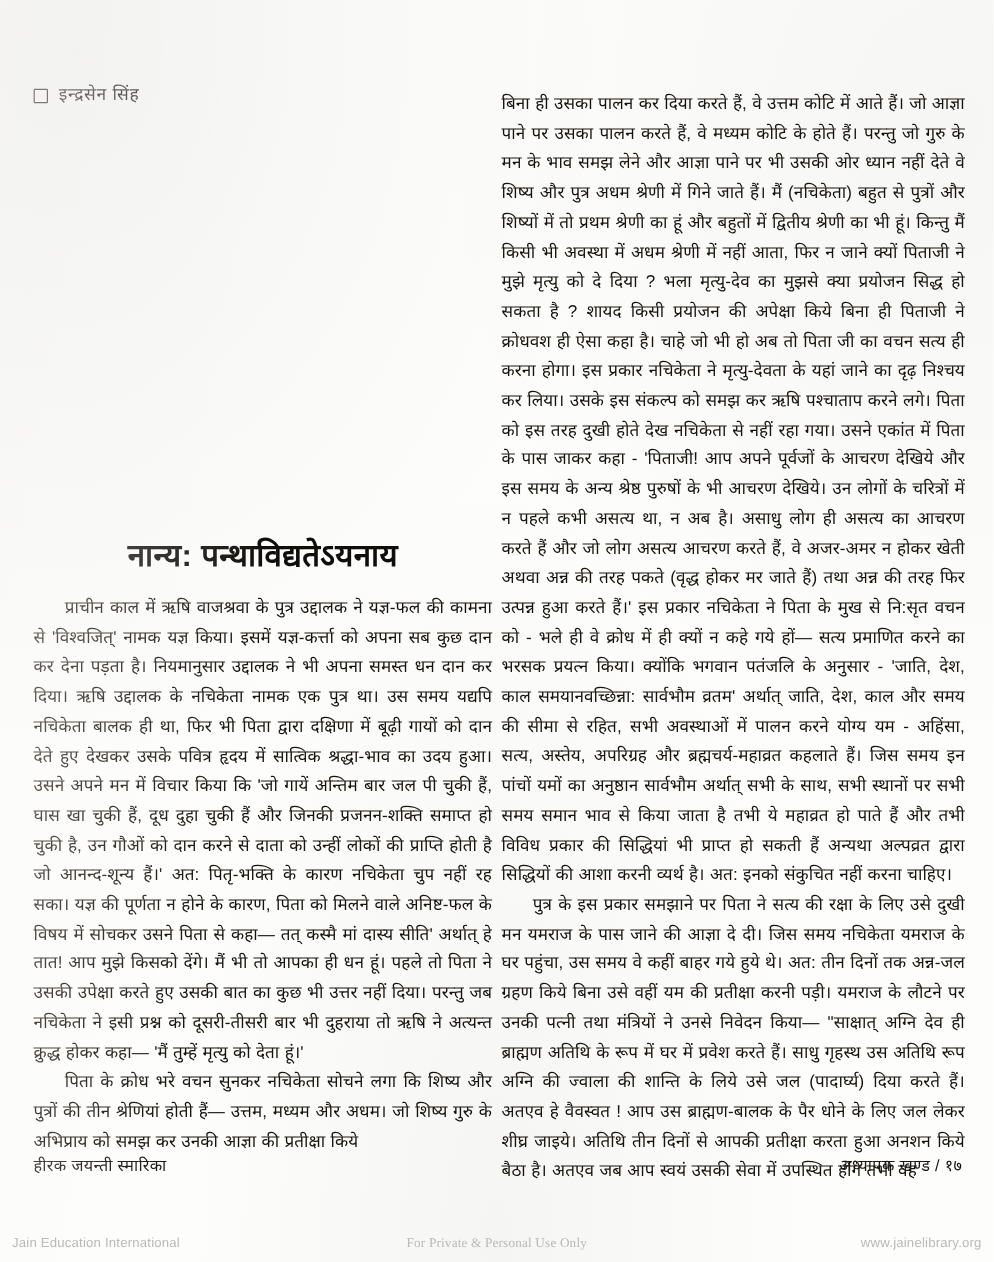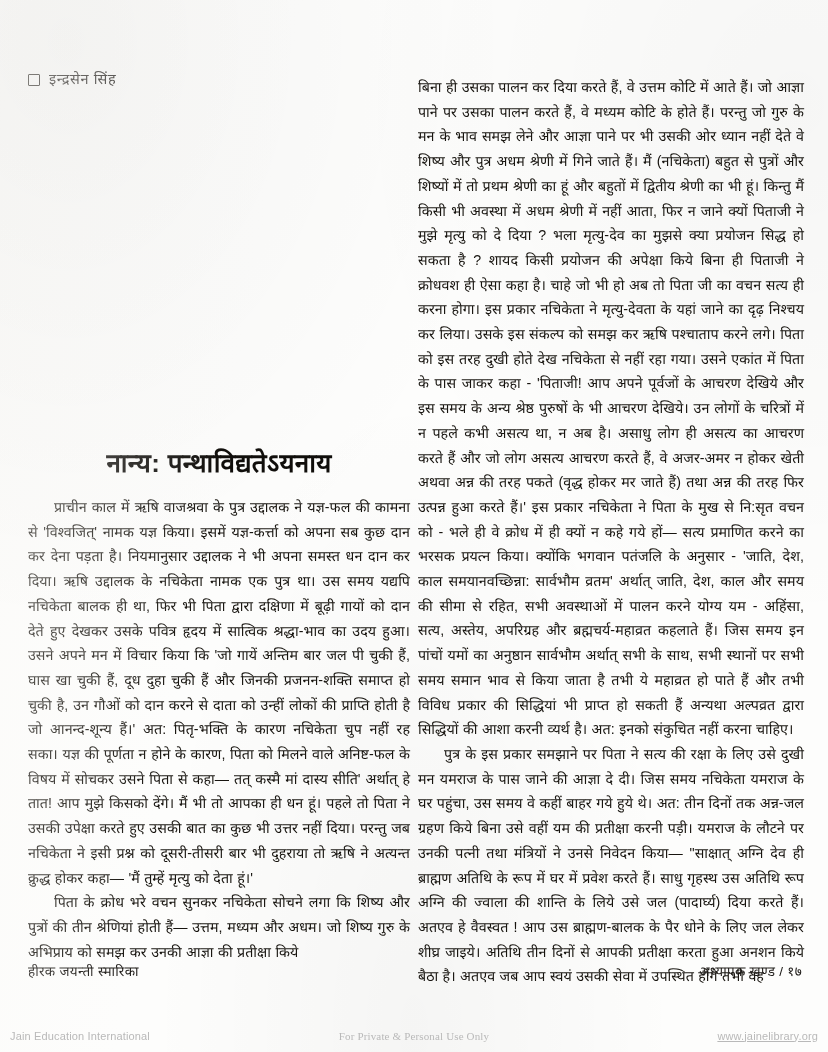--- a/index.html
+++ b/index.html
@@ -151,21 +151,21 @@
     display: flex;
     align-items: center;
     z-index: 6;
     font-family: "Liberation Sans", "DejaVu Sans", sans-serif;
     font-size: 11px;
     color: #b9b9b9;
     letter-spacing: 0.15px;
   }
   .scanbar .sb-left   { position: absolute; left: 10px;  }
   .scanbar .sb-center { position: absolute; left: 50%; transform: translateX(-50%); font-family: Liberation Serif, serif; }
-  .scanbar .sb-right  { position: absolute; right: 10px; text-decoration: underline; }
+  .scanbar .sb-right  { position: absolute; right: 10px; }
 </style>
 </head>
 <body>
 
 <div class="page">
 
   <div class="content">
 
     <div class="byline">
       <span class="sq"></span>

